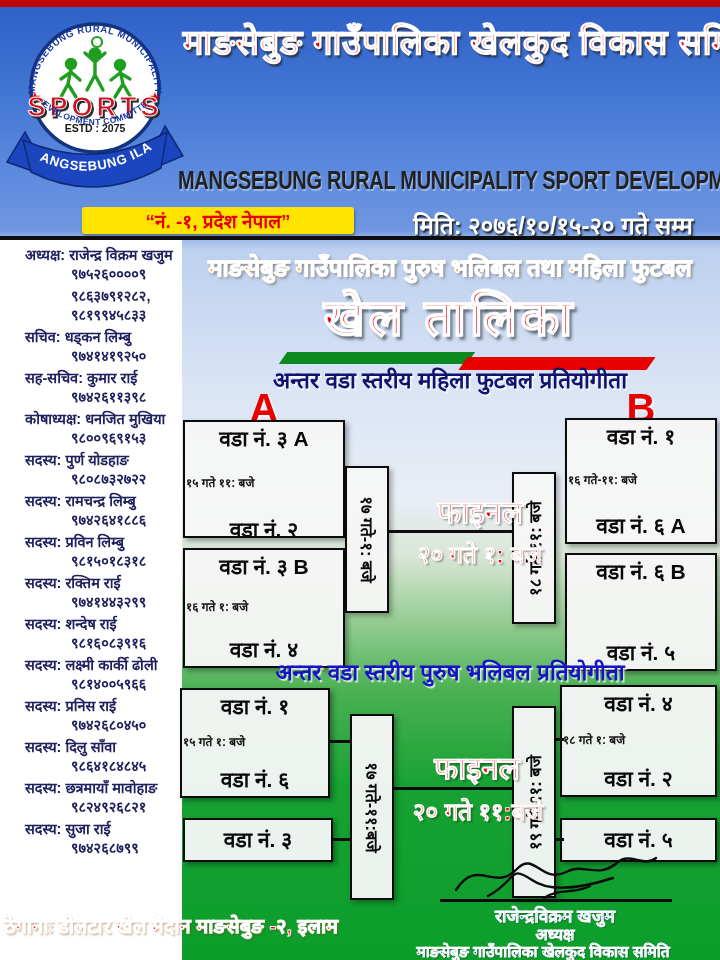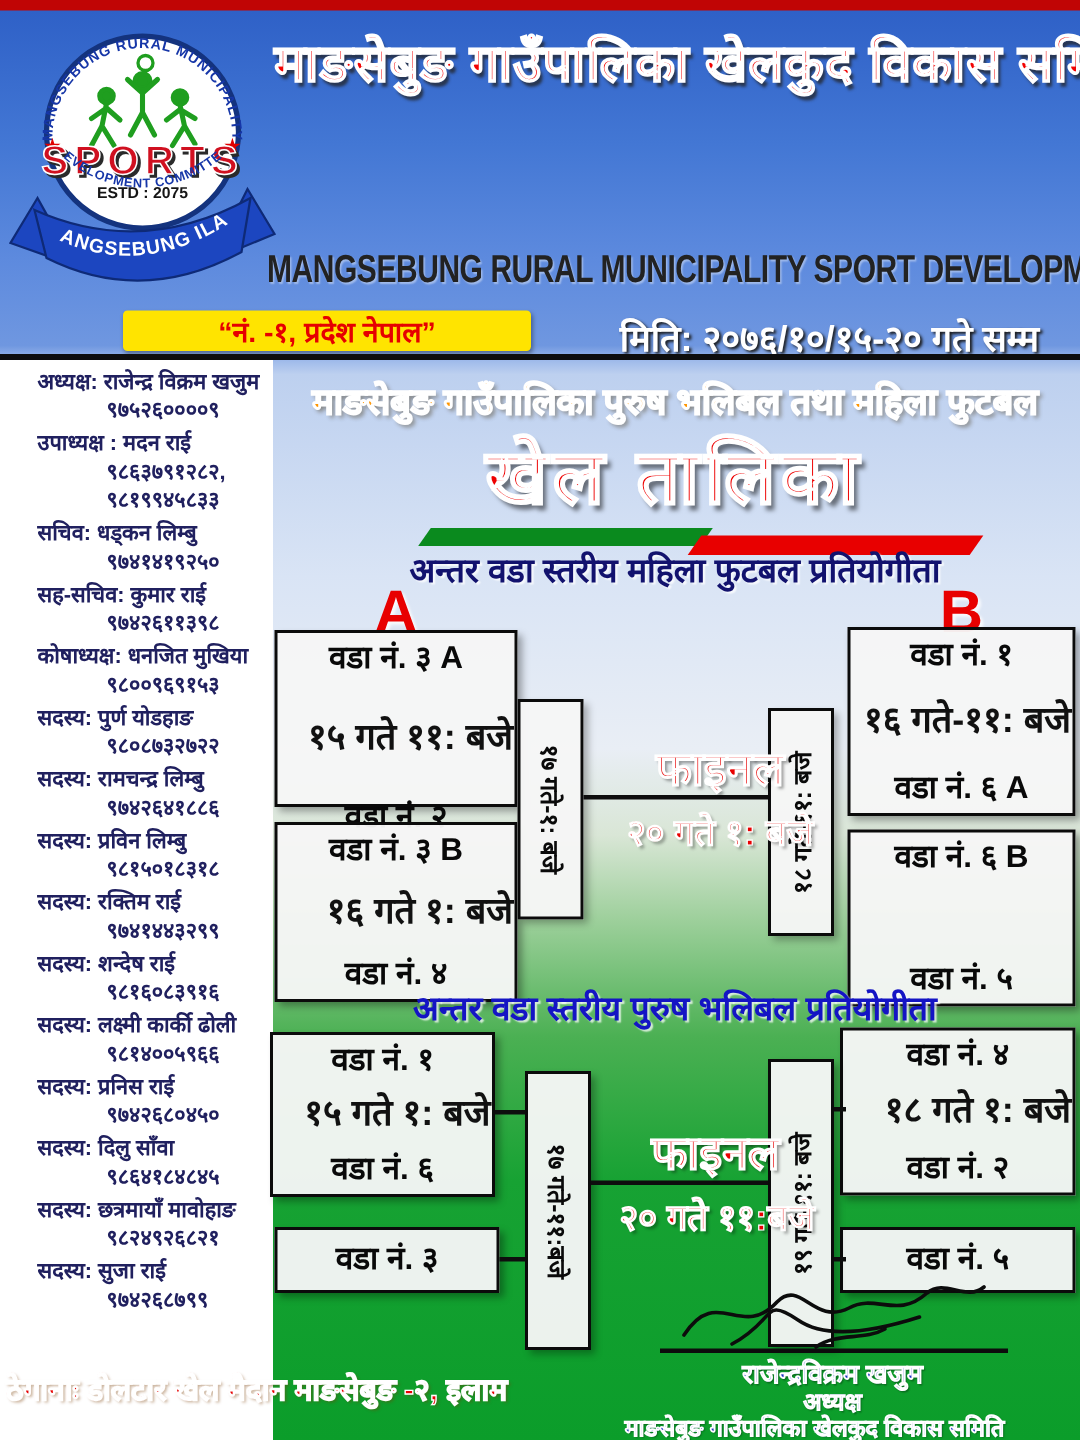--- a/index.html
+++ b/index.html
@@ -50,21 +50,21 @@
   #underline-bar .r{position:absolute;left:180px;top:7px;width:188px;height:13px;background:#e80000;transform:skewX(-35deg);}
   .section-title{font-size:22.5px;font-weight:800;text-shadow:1.5px 1.5px 1px rgba(255,255,255,.75);}
   #sec1{left:188px;top:364px;width:524px;color:#12126e;}
   #sec2{left:184px;top:656px;width:532px;color:#1414c4;}
 
   
   .mbox{background:rgba(246,246,246,.96);border:2.5px solid #0b0b0b;box-sizing:border-box;
     box-shadow:3px 3px 5px rgba(0,0,0,.35);display:flex;flex-direction:column;
     justify-content:space-between;padding:3px 1px;}
   .team{font-size:21px;font-weight:800;color:#090909;text-align:center;line-height:1.3;}
-  .mtime{font-size:24px;font-weight:800;color:#111;text-align:right;line-height:1.3;}
+  .mtime{font-size:12px;font-weight:800;color:#111;text-align:left;line-height:1.3;}
   .vcon{background:rgba(246,246,246,.96);border:2.5px solid #0b0b0b;box-sizing:border-box;
     display:flex;align-items:center;justify-content:center;box-shadow:3px 3px 5px rgba(0,0,0,.3);}
   .vcon span{font-size:16.5px;font-weight:800;color:#0a0a0a;white-space:nowrap;}
   .rot-cw span{transform:rotate(90deg);}
   .rot-ccw span{transform:rotate(-90deg);}
   .grp{font-size:40px;font-weight:900;color:#e80000;text-shadow:2px 2px 2px rgba(255,255,255,.8);}
   .final-label{font-size:31px;font-weight:900;color:#e80000;-webkit-text-stroke:1px #fff;
     text-shadow:2px 2px 2px rgba(0,0,0,.35);}
   .final-time{font-size:24px;font-weight:900;color:#e80000;-webkit-text-stroke:0.8px #fff;
     text-shadow:2px 2px 2px rgba(0,0,0,.3);}
@@ -132,21 +132,20 @@
   <div class="abs" id="badge">“नं. -१, प्रदेश नेपाल”</div>
   <div class="abs ctr nowrap" id="date-line">मिति: २०७६/१०/१५-२० गते सम्म</div>
   <div class="abs" id="hline"></div>
 
   <div class="abs" id="sidebar">
       <div class="member">
         <div class="m-role">अध्यक्ष: राजेन्द्र विक्रम खजुम</div>
         <div class="m-phone">९७५२६००००९</div>
       </div>
       <div class="member">
-        <div class="m-role">उपाध्यक्ष : मदन राई</div>
         <div class="m-phone">९८६३७९१२८२,</div>
         <div class="m-phone">९८१९९४५८३३</div>
       </div>
       <div class="member">
         <div class="m-role">सचिव: धड्कन लिम्बु</div>
         <div class="m-phone">९७४१४१९२५०</div>
       </div>
       <div class="member">
         <div class="m-role">सह-सचिव: कुमार राई</div>
         <div class="m-phone">९७४२६११३९८</div>

